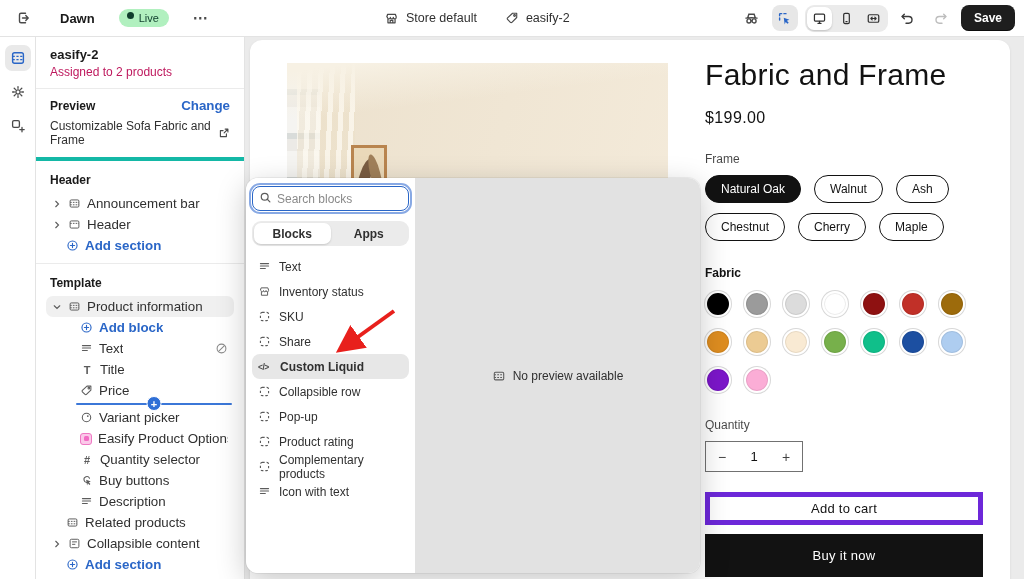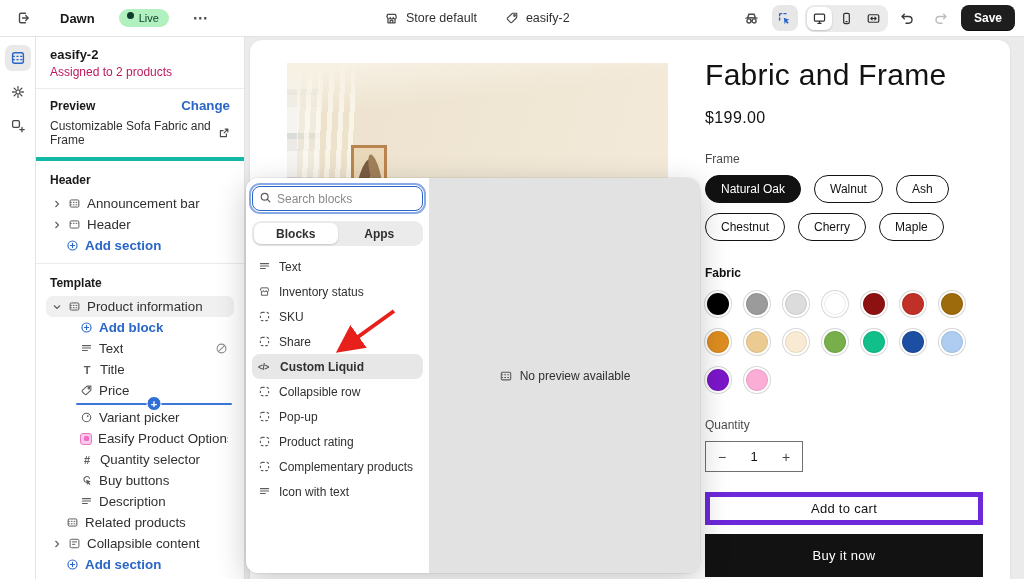--- a/index.html
+++ b/index.html
@@ -103,21 +103,21 @@
   .qty-val { flex:1; text-align:center; font-size:13px; }
   .atc-btn { margin-top:20px; width:100%; height:33px; border:5px solid #6d28d9; background:#fff;
     font-size:13px; letter-spacing:.3px; color:#121212; }
   .buy-btn { margin-top:9px; width:100%; height:43px; background:#121212; color:#fff;
     font-size:13px; letter-spacing:.3px; }
 
   
   .popup { position:absolute; left:246px; top:178px; width:454px; height:395px; border-radius:12px;
     overflow:hidden; display:flex; z-index:40;
     box-shadow:0 8px 30px rgba(0,0,0,.22), 0 0 0 1px rgba(0,0,0,.05); }
-  .popup-left { width:183px; background:#fff; padding:6px; display:flex; flex-direction:column; }
+  .popup-left { width:169px; background:#fff; padding:6px; display:flex; flex-direction:column; }
   .search-wrap { position:relative; }
   .search-input { width:100%; height:25px; border-radius:8px; border:1px solid #2a66c7;
     outline:2px solid #88a9e4; outline-offset:1px; padding:0 6px 0 24px; font-size:12px;
     font-family:inherit; color:#303030; margin:2px 0 0; }
   .search-input::placeholder { color:#8a8a8a; }
   .search-ic { position:absolute; left:7px; top:7px; }
   .tabs { margin-top:10px; background:#ebebeb; border-radius:9px; padding:2px; display:flex; }
   .tab { flex:1; height:21px; border-radius:7px; font-size:12px; font-weight:600; color:#303030;
     display:flex; align-items:center; justify-content:center; }
   .tab.active { background:#fff; box-shadow:0 1px 2px rgba(0,0,0,.15); }

